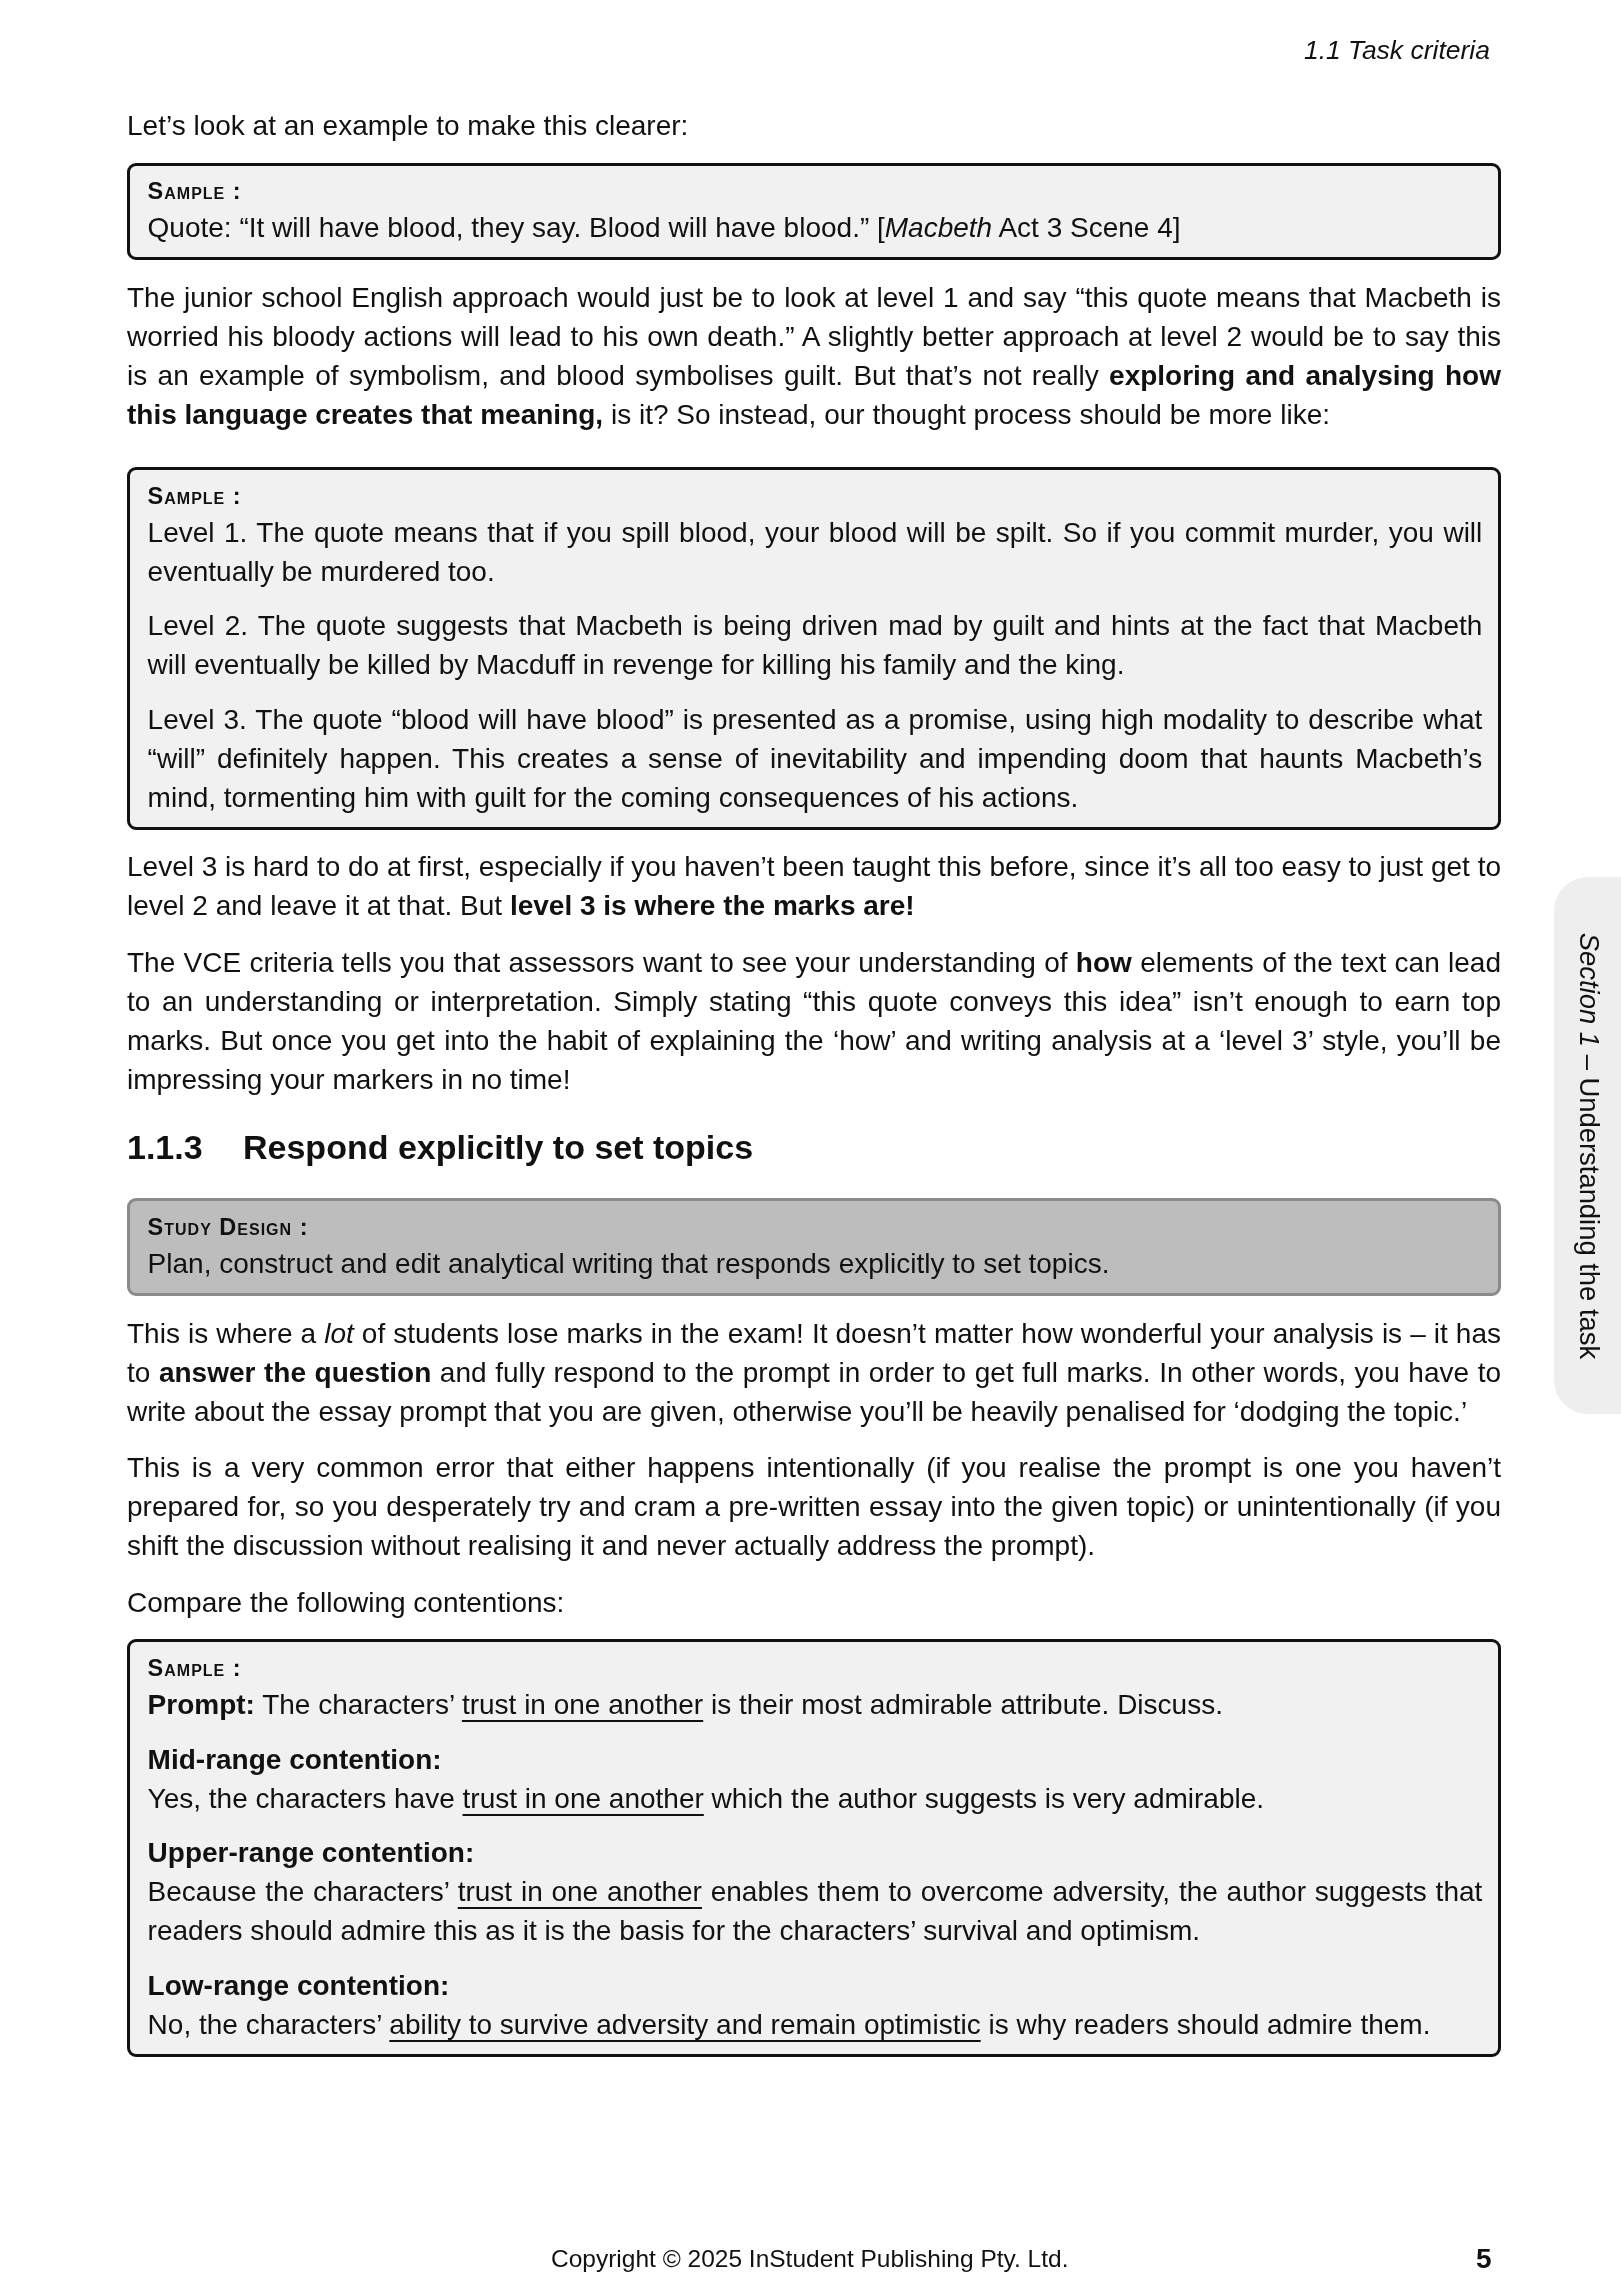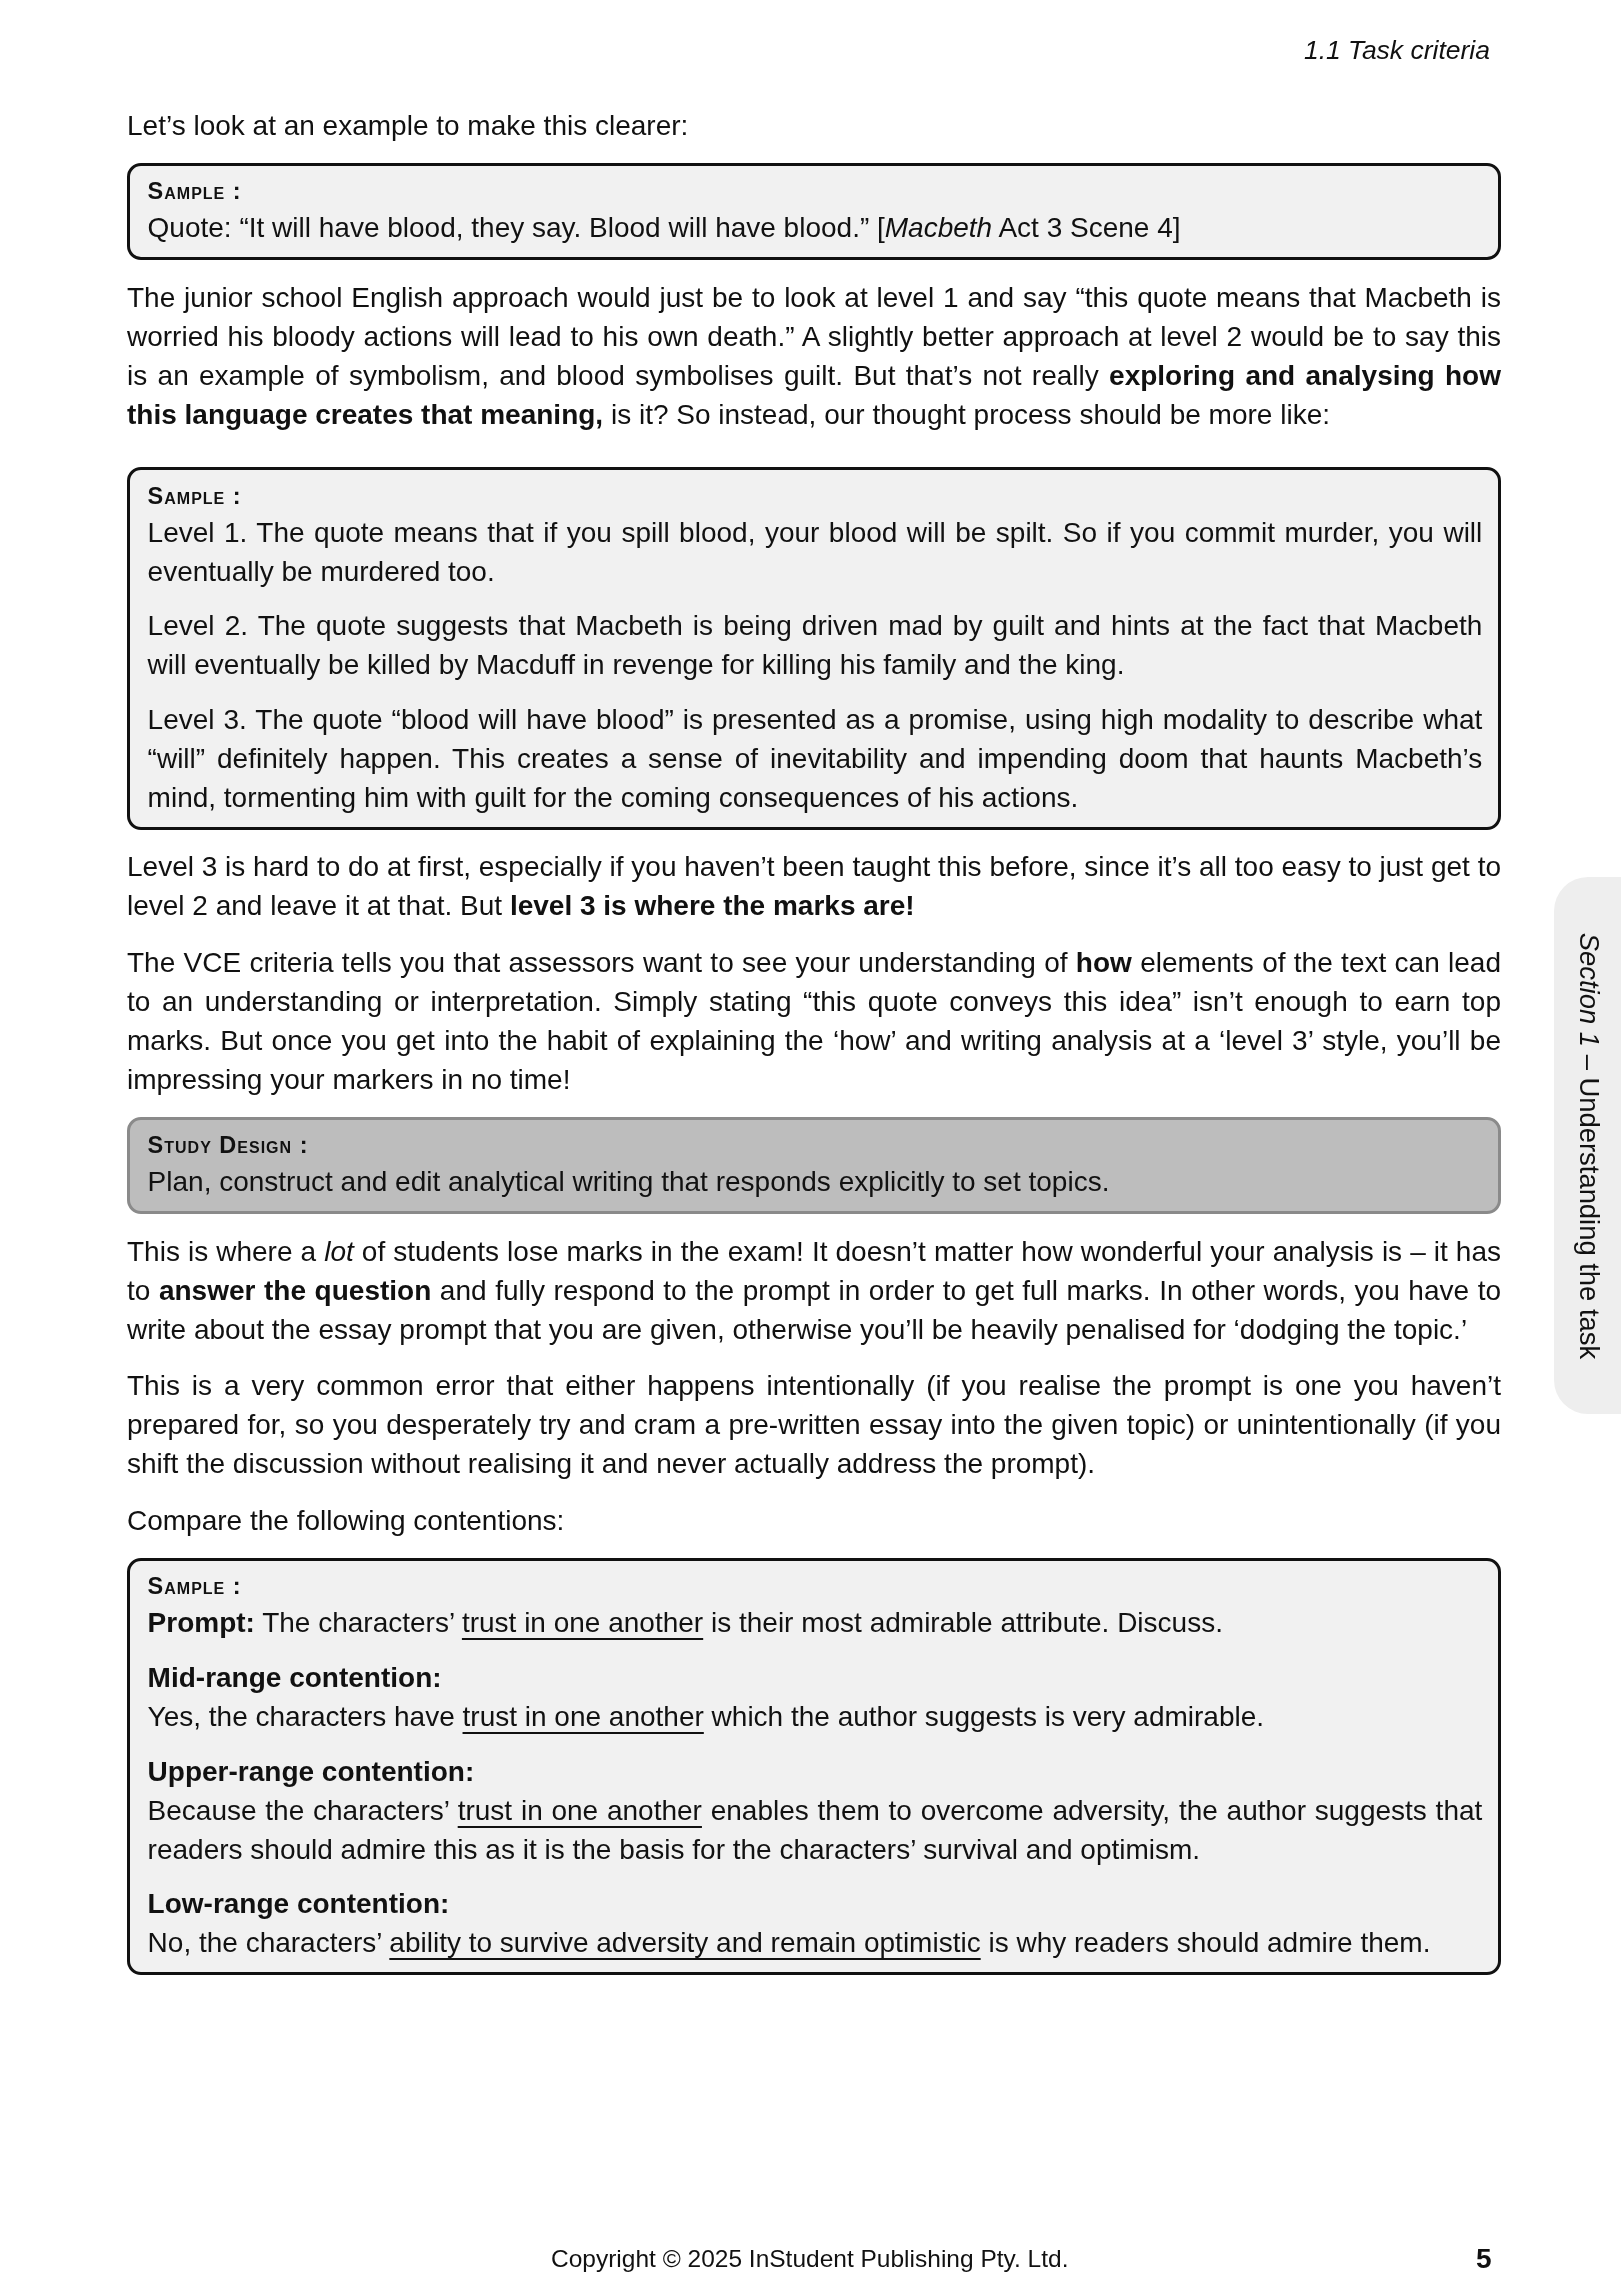--- a/index.html
+++ b/index.html
@@ -1,21 +1,21 @@
 <!DOCTYPE html>
 <html><head>
 <meta charset="utf-8">
 <style>
   html, body { margin: 0; padding: 0; background: #ffffff; }
   body { width: 1621px; height: 2293px; position: relative; overflow: hidden;
          font-family: "Liberation Sans", sans-serif; color: #111; }
   .running-head { position: absolute; top: 35px; right: 131px; font-size: 26.5px; font-style: italic; }
   .content { position: absolute; left: 127px; top: 106px; width: 1374px; font-size: 28px; line-height: 39px; }
   p { margin: 0 0 17.6px 0; text-align: justify; }
-  .box { border: 3.9px solid #111; border-radius: 14px; background: #f1f1f1; padding: 9.8px 15.7px 9.8px 17.6px; margin: 0 0 17.6px 0; }
+  .box { border: 3.9px solid #111; border-radius: 9px; background: #f1f1f1; padding: 9.8px 15.7px 9.8px 17.6px; margin: 0 0 17.6px 0; }
   .box.design { background: #bdbdbd; border-color: #8a8a8a; }
   .box-label { font-weight: bold; font-variant: small-caps; font-size: 23.5px; letter-spacing: 1px; line-height: 33px; }
   .box p { margin: 0 0 15.7px 0; }
   .box p:last-child { margin-bottom: 0; }
   .heading { font-size: 34px; font-weight: bold; margin: 27.4px 0 29px 0; line-height: 43px; }
   .heading .num { display: inline-block; width: 116px; }
   .u { text-decoration: underline; text-underline-offset: 5.9px; text-decoration-thickness: 2px; }
   .lbl { font-weight: bold; display: block; }
   .side-tab { position: absolute; left: 1554px; top: 877px; width: 69px; height: 537px; background: #eeeeee;
               border-radius: 34px 0 0 34px; }
@@ -48,20 +48,21 @@
     <div class="box-label">Sample :</div>
     <p>Level 1.  The quote means that if you spill blood, your blood will be spilt. So if you commit murder, you will eventually be murdered too.</p>
     <p>Level 2. The quote suggests that Macbeth is being driven mad by guilt and hints at the fact that Macbeth will eventually be killed by Macduff in revenge for killing his family and the king.</p>
     <p>Level 3.  The quote “blood will have blood” is presented as a promise, using high modality to describe what “will” definitely happen.  This creates a sense of inevitability and impending doom that haunts Macbeth’s mind, tormenting him with guilt for the coming consequences of his actions.</p>
   </div>
 
   <p><span>Level 3 is hard to do at first, especially if you haven’t been taught this before, since it’s all too easy to just get to level 2 and leave it at that. But </span><b>level 3 is where the marks are!</b></p>
 
   <p><span>The VCE criteria tells you that assessors want to see your understanding of </span><b>how</b><span> elements of the text can lead to an understanding or interpretation. Simply stating “this quote conveys this idea” isn’t enough to earn top marks. But once you get into the habit of explaining the ‘how’ and writing analysis at a ‘level 3’ style, you’ll be impressing your markers in no time!</span></p>
 
+  <div class="heading"><span class="num">1.1.3</span><span>Respond explicitly to set topics</span></div>
 
   <div class="box design">
     <div class="box-label">Study Design :</div>
     <p>Plan, construct and edit analytical writing that responds explicitly to set topics.</p>
   </div>
 
   <p><span>This is where a </span><i>lot</i><span> of students lose marks in the exam! It doesn’t matter how wonderful your analysis is – it has to </span><b>answer the question</b><span> and fully respond to the prompt in order to get full marks. In other words, you have to write about the essay prompt that you are given, otherwise you’ll be heavily penalised for ‘dodging the topic.’</span></p>
 
   <p>This is a very common error that either happens intentionally (if you realise the prompt is one you haven’t prepared for, so you desperately try and cram a pre-written essay into the given topic) or unintentionally (if you shift the discussion without realising it and never actually address the prompt).</p>
 

